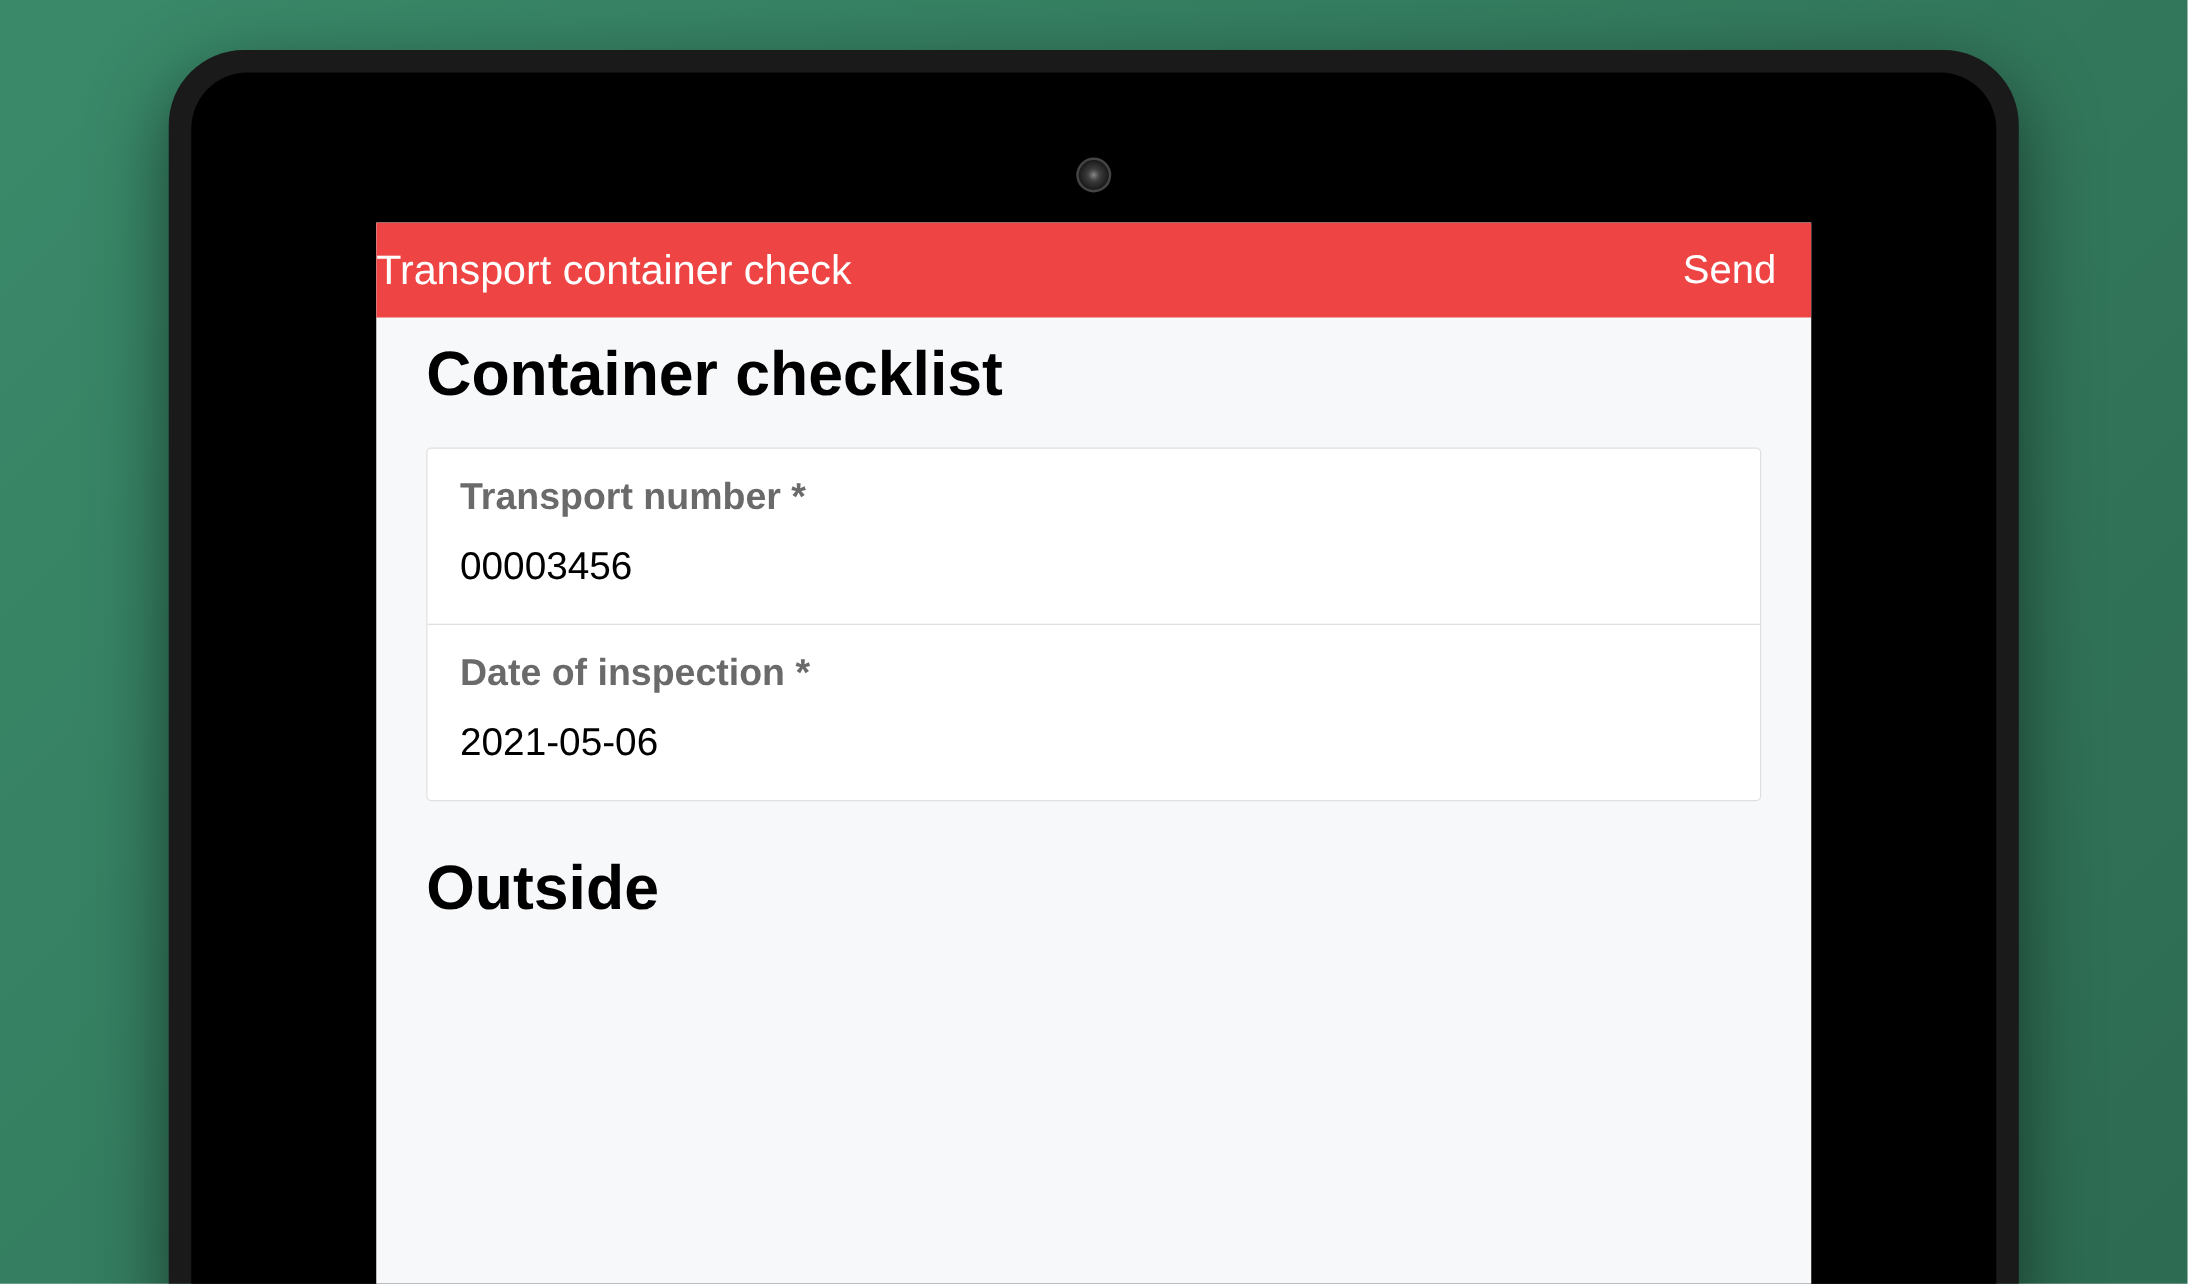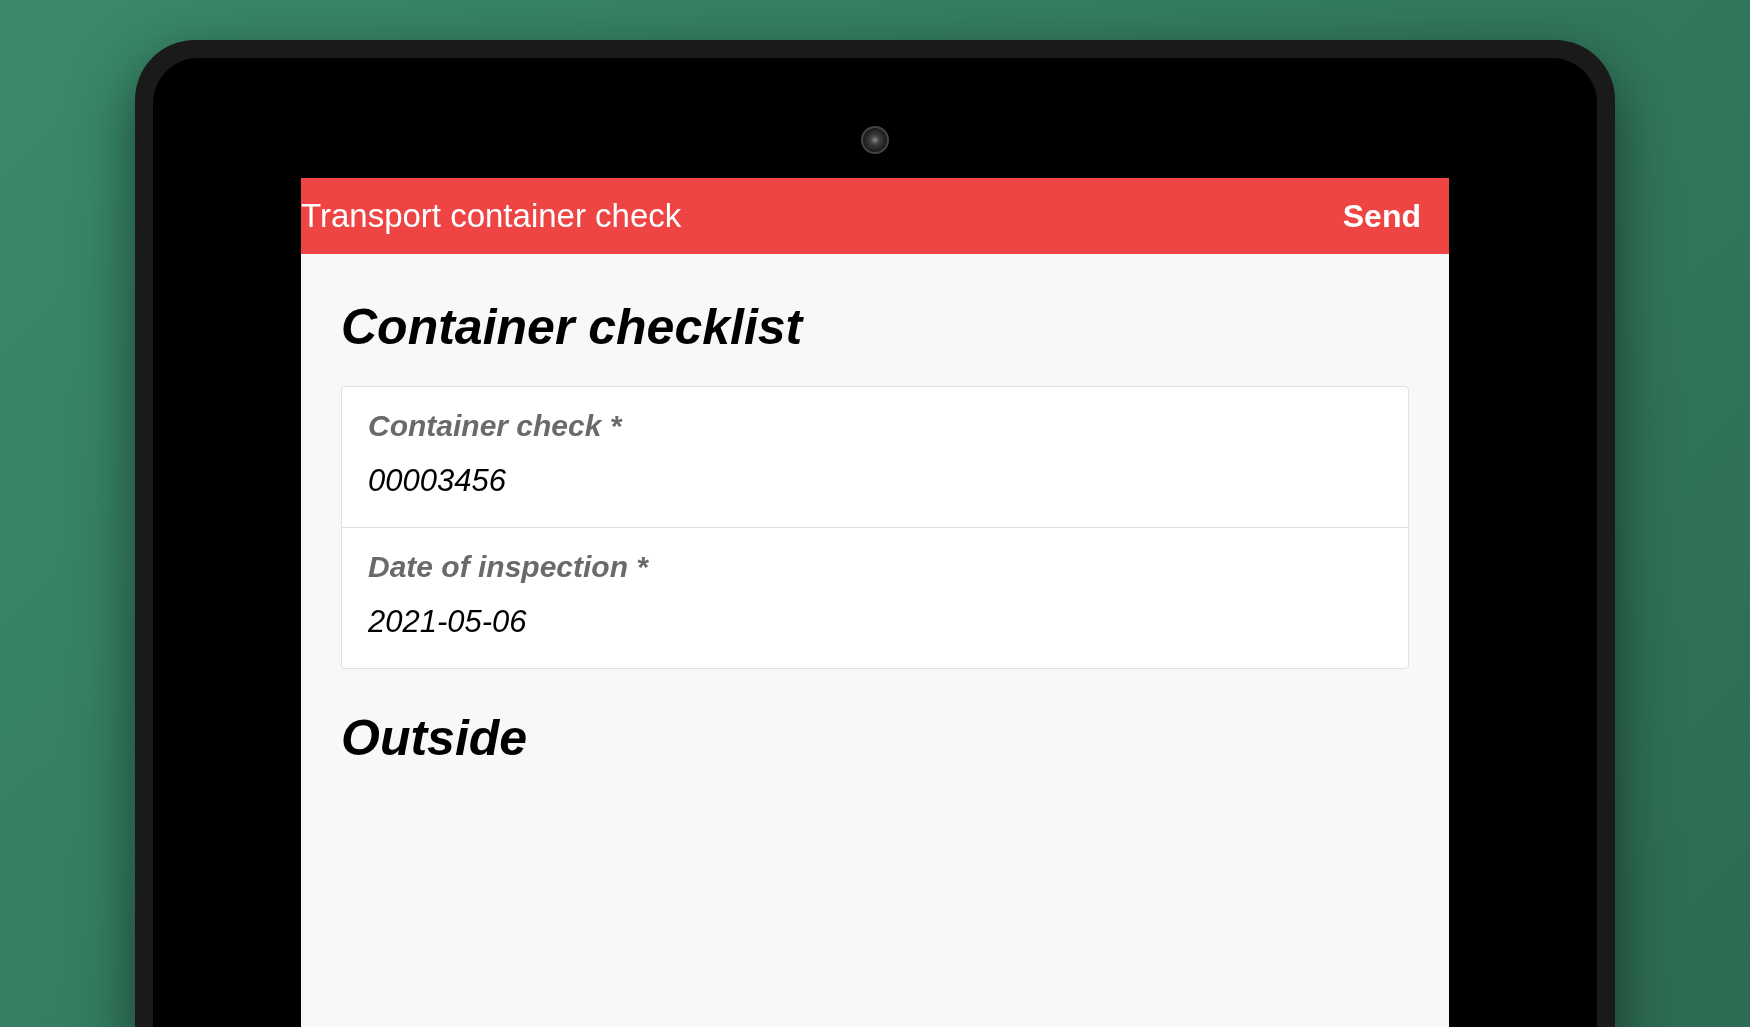--- a/index.html
+++ b/index.html
@@ -89,29 +89,28 @@
       text-align: center;
     }
     
     .send-button {
       position: absolute;
       right: 28px;
       top: 50%;
       transform: translateY(-50%);
       color: #fff;
       font-size: 32px;
-      font-weight: 700;
+      font-weight: 400;
       background: none;
       border: none;
       cursor: pointer;
     }
     
     .content {
-      padding: 36px 40px 0 40px;
-      font-style: italic;
+      padding: 8px 40px 0 40px;
     }
     
     .page-title {
       font-size: 50px;
       font-weight: 700;
       color: #000;
       margin-bottom: 30px;
       margin-top: 8px;
     }
     
@@ -164,21 +163,21 @@
           <span class="header-title">Transport container check</span>
           <button class="send-button">Send</button>
         </div>
 
         <div class="content">
           <h1 class="page-title">Container checklist</h1>
 
           <div class="form-card">
 
             <div class="form-field">
-              <div class="field-label">Container check *</div>
+              <div class="field-label">Transport number *</div>
               <div class="field-value">00003456</div>
             </div>
 
             <div class="form-field">
               <div class="field-label">Date of inspection *</div>
               <div class="field-value">2021-05-06</div>
             </div>
 
 
           </div>

